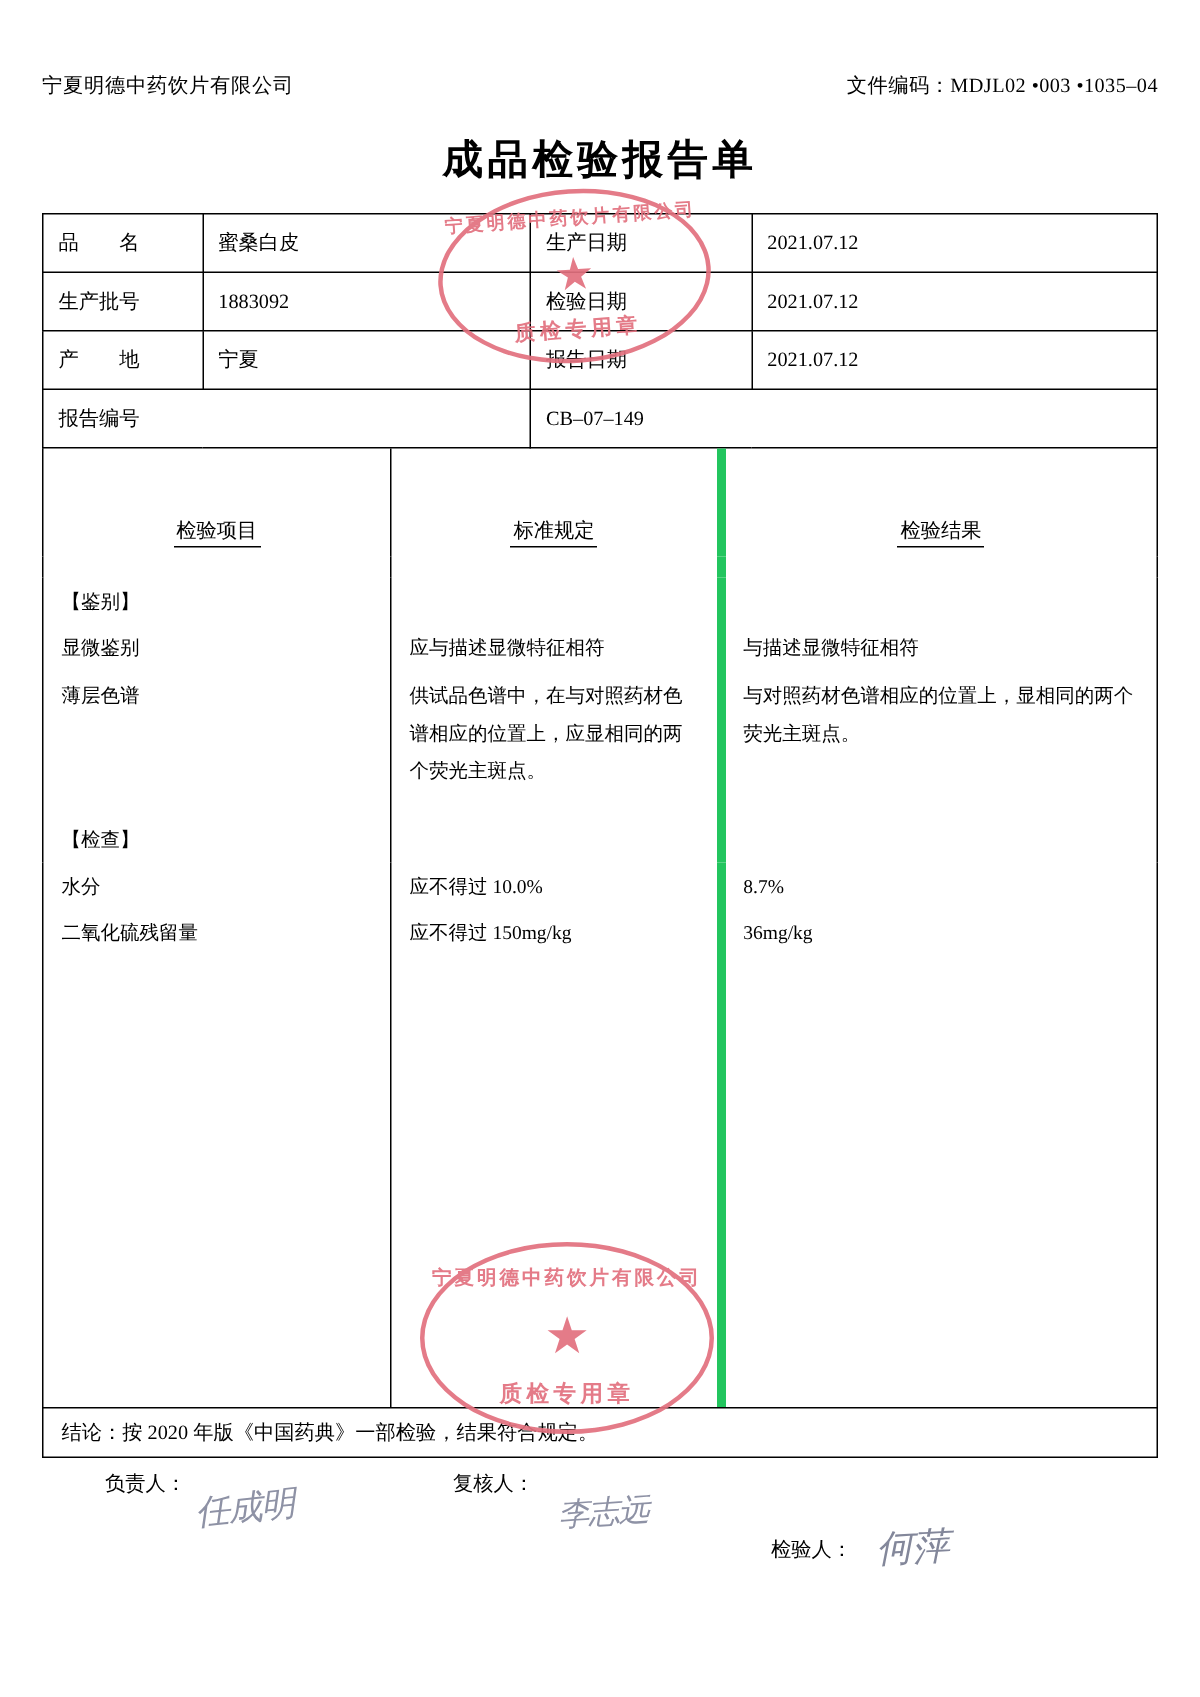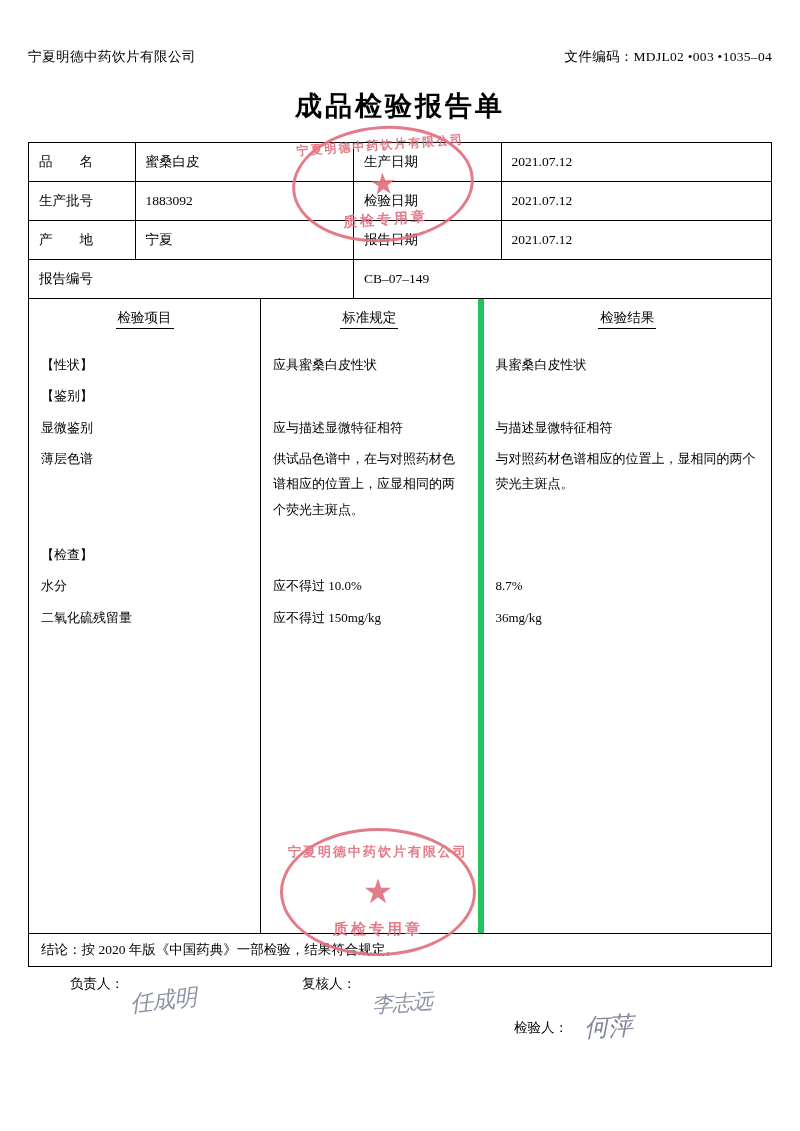--- a/index.html
+++ b/index.html
@@ -83,20 +83,21 @@
     padding: 10px 0 6px 0;
     border-bottom: none;
   }
   .results .hdr-cell {
     text-align: center;
   }
   .results .hdr-cell span {
     border-bottom: 1px solid #000;
     padding: 0 2px 1px 2px;
     display: inline-block;
+    margin-top: 36px;
   }
   .results td {
     font-size: 13px;
     vertical-align: top;
     padding: 3px 12px;
     line-height: 1.95;
   }
   .cl-item { width: 232px; border-right: 1px solid #000; }
   .cl-std  { width: 220px; border-right: 6px solid #22c55e; }
   .cl-res  { width: auto; }
@@ -252,25 +253,20 @@
         <th class="hdr-cell cl-res"><span>检验结果</span></th>
       </tr>
     </thead>
     <tbody>
       <tr class="spacer-row">
           <td class="cl-item"></td>
           <td class="cl-std"></td>
           <td class="cl-res"></td>
         </tr>
 
-      <tr>
-        <td class="cl-item">【性状】</td>
-        <td class="cl-std">应具蜜桑白皮性状</td>
-        <td class="cl-res">具蜜桑白皮性状</td>
-      </tr>
 
       <tr>
         <td class="cl-item section-head">【鉴别】</td>
         <td class="cl-std"></td>
         <td class="cl-res"></td>
       </tr>
 
       <tr>
         <td class="cl-item">显微鉴别</td>
         <td class="cl-std">应与描述显微特征相符</td>

